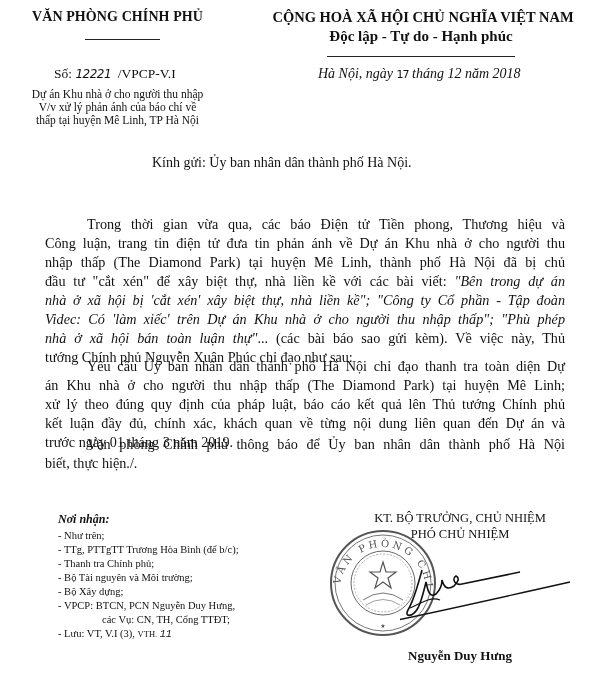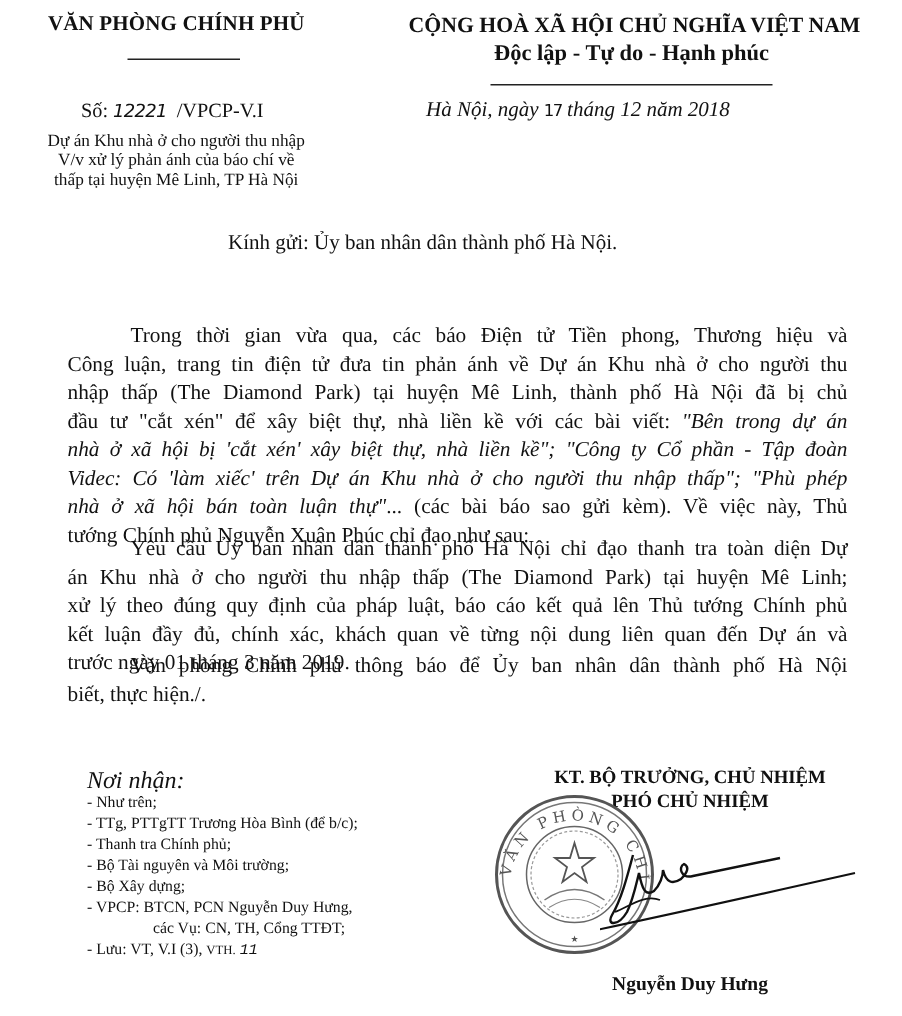--- a/index.html
+++ b/index.html
@@ -7,34 +7,34 @@
          font-family:"Liberation Serif", "DejaVu Serif", serif; color:#111; }
   .abs { position:absolute; white-space:nowrap; }
   .ital { font-style:italic; }
   .hdr-left { left:30px; top:9px; width:175px; text-align:center; font-size:14px; font-weight:bold; letter-spacing:0.1px; }
   .hdr-left-rule { position:absolute; left:85px; top:39px; width:75px; border-top:1px solid #222; }
   .hdr-right { left:253px; top:9px; width:340px; text-align:center; font-size:14.5px; font-weight:bold; }
   .motto { left:306px; top:28px; width:230px; text-align:center; font-size:15px; font-weight:bold; }
   .motto-rule { position:absolute; left:327px; top:56px; width:188px; border-top:1px solid #222; }
   .so { left:54px; top:66px; font-size:13.5px; }
   .so .num { font-family:"DejaVu Sans", sans-serif; font-style:italic; font-size:12px; letter-spacing:-0.5px; }
-  .date { left:284px; top:66px; font-size:14px; font-style:italic; }
+  .date { left:318px; top:66px; font-size:14px; font-style:italic; }
   .date .day { font-family:"DejaVu Sans", sans-serif; font-size:11px; font-style:normal; letter-spacing:-1px; }
   .vv { left:30px; top:88px; width:175px; text-align:center; font-size:11.5px; line-height:13px; white-space:normal; }
   .kinhgui { left:152px; top:155px; font-size:14px; }
   .para { left:45px; width:520px; font-size:14.2px; line-height:19px; text-align:justify; white-space:normal; }
   .para .line { display:block; text-align:justify; text-align-last:justify; height:19px; }
   .para .line.last { text-align-last:left; }
   .p1 { top:215px; }
   .p2 { top:357px; }
   .p3 { top:435px; }
   .indent { padding-left:42px; }
-  .noinote { left:58px; top:512px; font-size:16px; font-weight:normal; font-style:italic; }
+  .noinote { left:58px; top:512px; font-size:12px; font-weight:bold; font-style:italic; }
   .recip { left:58px; font-size:10.5px; }
-  .sig-title { left:340px; top:510px; width:240px; text-align:center; font-size:12.5px; font-weight:bold; line-height:16px; white-space:normal; }
+  .sig-title { left:340px; top:510px; width:240px; text-align:center; font-size:12.5px; font-weight:normal; line-height:16px; white-space:normal; }
   .sig-name { left:360px; top:648px; width:200px; text-align:center; font-size:13px; font-weight:bold; }
   .seal { position:absolute; left:328px; top:528px; width:110px; height:110px; }
   .signature { position:absolute; left:400px; top:560px; width:175px; height:80px; }
   .handnum { font-family:Liberation Mono, monospace; font-style:italic; font-size:10px; }
 </style>
 </head>
 <body>
 
 <div class="abs hdr-left">VĂN PHÒNG CHÍNH PHỦ</div>
 <div class="hdr-left-rule"></div>

